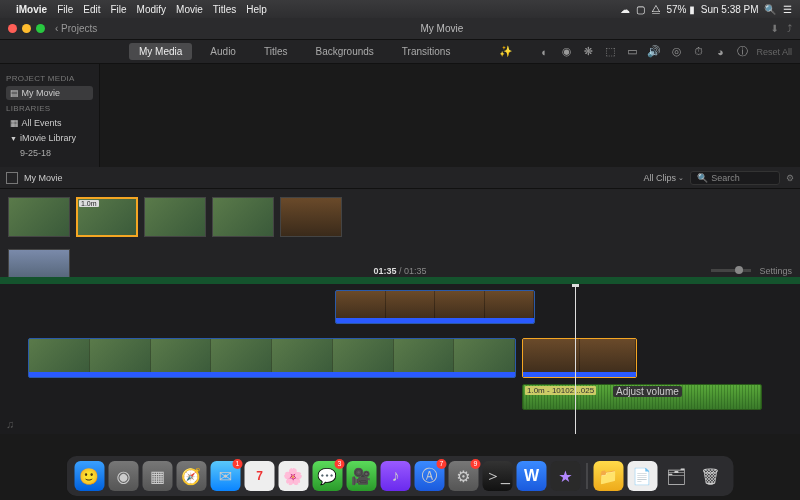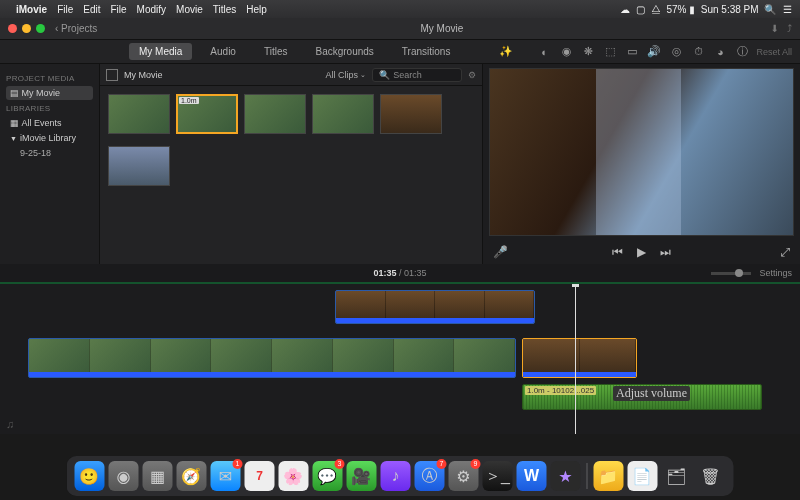--- a/index.html
+++ b/index.html
@@ -24,21 +24,21 @@
 
 .tabsrow { height: 24px; background: #232325; display: flex; align-items: center; padding: 0 8px; border-bottom: 1px solid #111; }
 .tabs { display: flex; gap: 8px; padding-left: 21px; }
 .tab { padding: 3px 10px; font-size: 10px; color: #aaa; border-radius: 3px; }
 .tab.active { background: #4a4a4c; color: #eee; }
 .tabsrow .right-tools { margin-left: auto; display: flex; align-items: center; gap: 6px; }
 .tool-icon { width: 16px; height: 16px; display: inline-flex; align-items: center; justify-content: center; color: #999; font-size: 11px; }
 .reset-all { font-size: 9px; color: #666; }
 
 
-.main { display: flex; height: 200px; }
+.main { display: flex; height: 200px; flex-direction: column; }
 .sidebar { width: 100px; background: #1f1f21; padding: 6px 6px; font-size: 9px; border-right: 1px solid #111; }
 .sidebar .hdr { color: #777; font-size: 8px; margin: 4px 0 3px; text-transform: uppercase; letter-spacing: .3px; }
 .sidebar .item { padding: 2px 4px; color: #ccc; border-radius: 3px; margin-bottom: 1px; display:flex; align-items:center; gap:3px;}
 .sidebar .item.sel { background: #3b3b3d; }
 .sidebar .sub { padding-left: 14px; color: #aaa; }
 
 .browser { flex: 1; background: #232325; display: flex; flex-direction: column; }
 .browser-header { height: 22px; display: flex; align-items: center; padding: 0 6px; gap: 6px; border-bottom: 1px solid #111; font-size: 9px; }
 .browser-header .grid-icon { width:12px; height:12px; border:1px solid #777; }
 .browser-title { color: #ccc; }
@@ -61,35 +61,35 @@
 .num-box { background:#1a1a1a; border:1px solid #333; padding:0 4px; border-radius:2px; color:#ccc;}
 .reset-btn { color:#5aa0ff; font-size:9px; }
 .viewer-screen { flex: 1; margin: 4px 6px; background: linear-gradient(120deg,#4a3520 0%,#2a1a10 40%,#6a8aaa 60%,#3a4a5a 100%); border: 1px solid #333; position: relative; }
 .viewer-screen::before{content:"";position:absolute;left:35%;top:0;bottom:0;width:28%;background:rgba(180,200,230,.35);}
 .playback { height: 24px; display: flex; align-items: center; justify-content: center; gap: 14px; color: #bbb; font-size: 12px; position:relative;}
 .playback .mic{position:absolute;left:10px;}
 .playback .full{position:absolute;right:10px;}
 
 
 .timeline-wrap { background: #1a1a1c; }
-.time-hdr { height: 20px; display: flex; align-items: center; justify-content: center; font-size: 9px; color: #888; position: relative; border-bottom: 2px solid #14532d;}
+.time-hdr { height: 20px; display: flex; align-items: center; justify-content: center; font-size: 9px; color: #888; position: relative; border-bottom: 7px solid #14532d;}
 .time-hdr .settings { position: absolute; right: 8px; color: #888; display:flex; align-items:center; gap:8px;}
 .time-hdr .zoom { width:40px; height:3px; background:#444; position:relative;}
 .time-hdr .zoom::after{content:"";position:absolute;right:8px;top:-3px;width:8px;height:8px;background:#888;border-radius:50%;}
 
 .timeline { height: 150px; background: #1c1c1e; position: relative; overflow: hidden; padding-top:6px;}
 .track { position: absolute; height: 34px; left: 0; right: 0; }
 .clip { position: absolute; height: 100%; border: 1px solid #2a5aaa; background: #2a5aaa; border-radius: 2px; overflow: hidden; display:flex;}
 .clip .seg { flex:1; background: linear-gradient(135deg,#5a7a4a,#3a5a3a); border-right:1px solid rgba(0,0,0,.3);}
 .clip.shop .seg { background: linear-gradient(#6a4a2a,#3a2a1a);}
 .clip::after{content:"";position:absolute;left:0;right:0;bottom:0;height:5px;background:#2a5aff;}
 .audio-track { position: absolute; height: 26px; background: linear-gradient(#5aaa3a,#3a7a2a); border: 1px solid #2a5a1a; border-radius: 2px; }
 .audio-track .wave{position:absolute;inset:0;background:repeating-linear-gradient(90deg,rgba(30,80,20,.6) 0 1px,transparent 1px 3px);opacity:.6;}
 .audio-label{position:absolute;left:2px;top:1px;font-size:8px;background:#cccc66;color:#333;padding:0 2px;border-radius:1px;}
-.audio-vol{position:absolute;left:90px;top:1px;font-size:12px;background:#333;color:#ccc;padding:0 3px;border-radius:2px;font-family:Liberation Serif, serif;}
+.audio-vol{position:absolute;left:90px;top:1px;font-size:10px;background:#333;color:#ccc;padding:0 3px;border-radius:2px;}
 .playhead { position: absolute; top: 0; bottom: 0; width: 1px; background: #ddd; }
 .playhead::before{content:"";position:absolute;top:-4px;left:-3px;width:7px;height:7px;background:#ddd;}
 .music-icon{position:absolute;left:6px;bottom:4px;color:#555;font-size:11px;}
 
 
 .dock { position: absolute; bottom: 4px; left: 50%; transform: translateX(-50%); height: 40px; background: rgba(60,60,65,.55); border-radius: 10px; padding: 4px 8px; display: flex; gap: 4px; align-items: center; backdrop-filter: blur(2px);}
 .dock-item { width: 30px; height: 30px; border-radius: 6px; display:flex;align-items:center;justify-content:center;font-size:16px; position:relative;}
 .dock-sep { width: 1px; height: 26px; background: rgba(255,255,255,.25); margin: 0 2px; }
 .di-finder{background:linear-gradient(#3aa0ff,#0060dd);}
 .di-gray{background:linear-gradient(#777,#555);}

